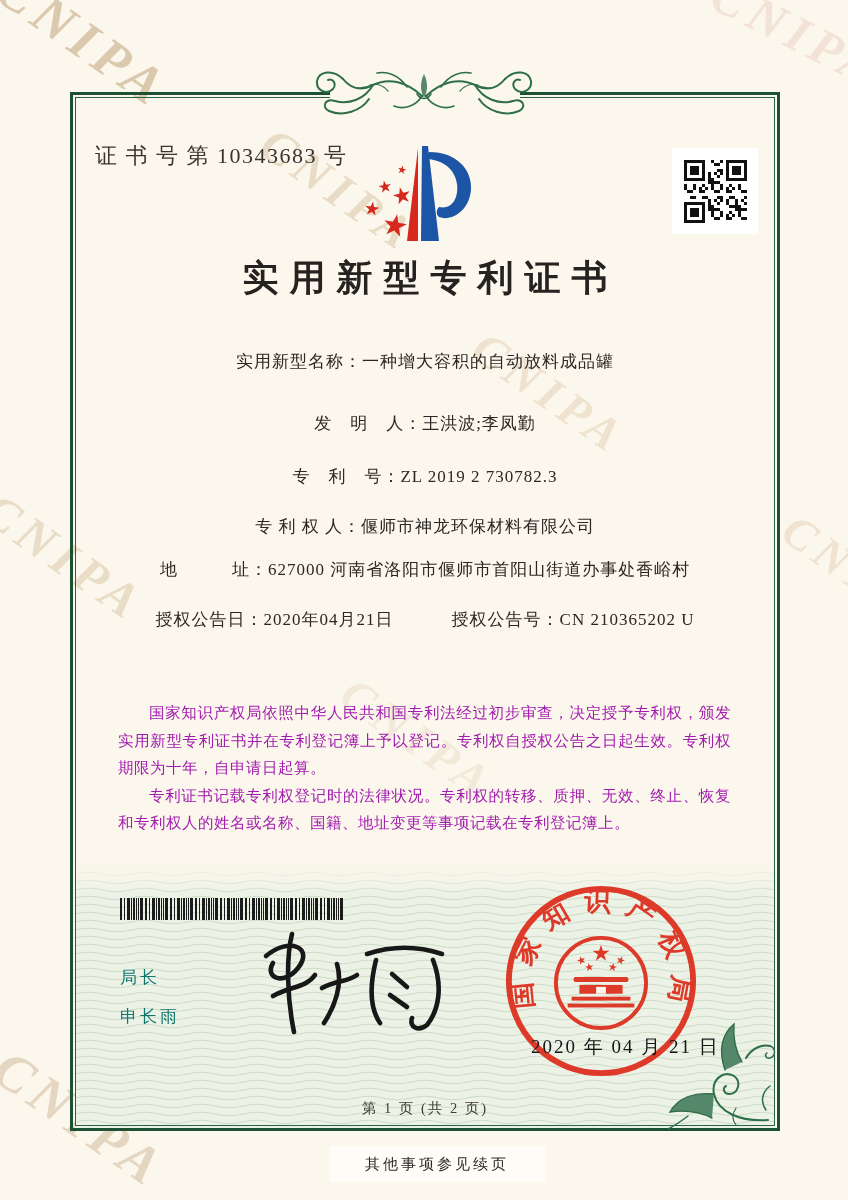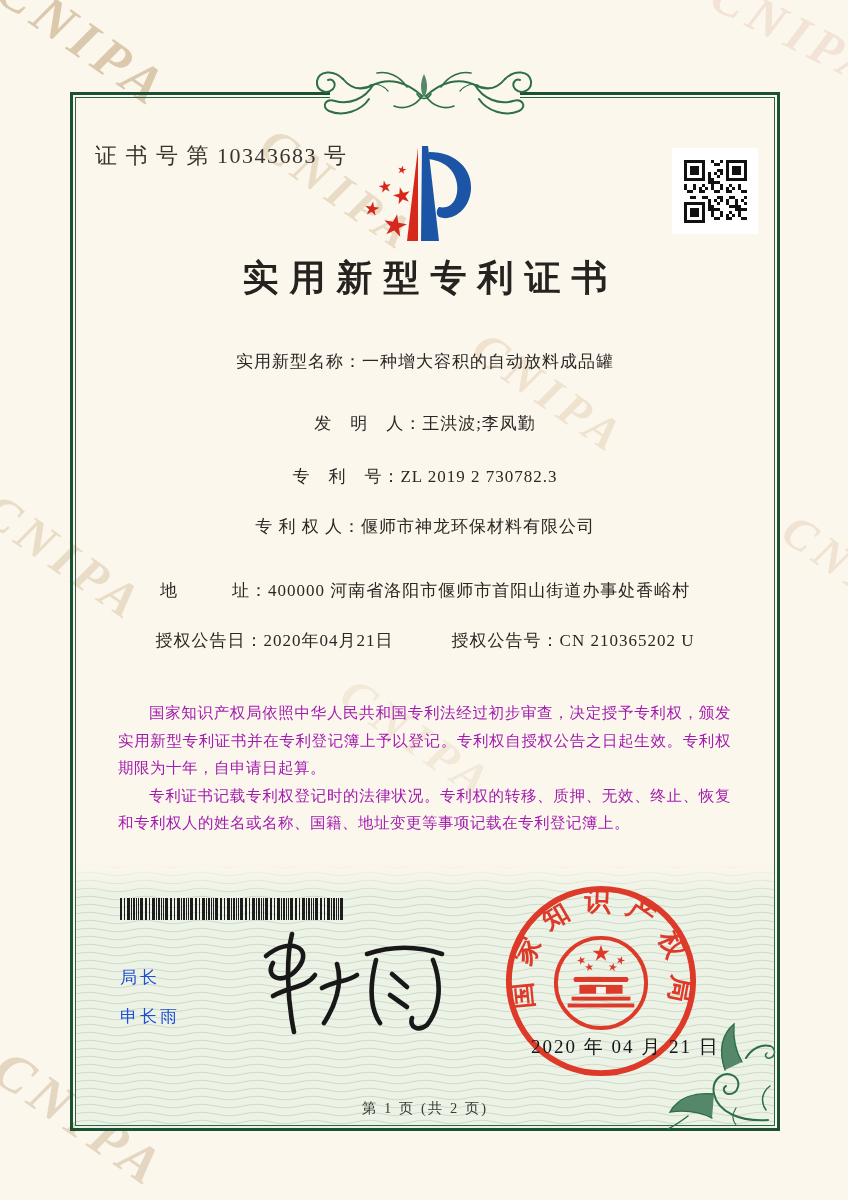--- a/index.html
+++ b/index.html
@@ -31,33 +31,33 @@
     font-size:22px; color:#3a3430; letter-spacing:1.5px; }
   .logo { position:absolute; left:355px; top:144px; width:120px; height:102px; z-index:5; }
   .qrbox { position:absolute; left:672px; top:148px; width:86px; height:86px; background:#fff;
     display:flex; align-items:center; justify-content:center; z-index:5; }
   .title { position:absolute; left:70px; top:254px; width:710px; text-align:center; z-index:5;
     font-size:36px; font-weight:700; color:#262220; letter-spacing:11px; text-indent:11px; }
   
   .rows { position:absolute; left:118px; top:352px; width:614px; z-index:5;
     font-size:17px; color:#2b2724; line-height:19px; }
   .row { white-space:nowrap; margin-bottom:31px;text-align:center; }
-  .row.g1 { margin-bottom:43px; } .row.g2 { margin-bottom:34px; } .row.g5 { margin-bottom:45px; }
+  .row.g1 { margin-bottom:43px; } .row.g2 { margin-bottom:34px; } .row.g5 { margin-bottom:24px; }
   .flabel { display:inline-block; letter-spacing:1px; }
   .fvalue { letter-spacing:1px; }
   .grantlabel { margin-left:58px; letter-spacing:1px; }
   
   .legal { position:absolute; left:118px; top:699px; width:613px; z-index:5;
     font-size:15.5px; line-height:27.6px; color:#a21caf; text-align:justify; }
   .legal p { text-indent:2em; letter-spacing:0.5px; }
   
   .barcode { position:absolute; left:120px; top:898px; width:226px; height:22px; z-index:5; font-size:0; }
   .barcode i { display:inline-block; height:22px; background:#1c1c1c; }
   .signer { position:absolute; left:120px; top:966px; z-index:5;
-    font-family:"Liberation Sans", sans-serif; font-size:17px; color:#1d4ed8; letter-spacing:3px; }
+    font-family:"Liberation Sans", sans-serif; font-size:17px; color:#0f766e; letter-spacing:3px; }
   .signer .name { margin-top:16px; }
   .sig { position:absolute; left:240px; top:926px; width:215px; height:118px; z-index:6; }
   .seal { position:absolute; left:503px; top:883px; width:196px; height:196px; z-index:5; opacity:0.94; }
   .sealdate { position:absolute; left:531px; top:1034px; z-index:6;
     font-size:19px; color:#161616; letter-spacing:2px; white-space:nowrap; }
   .pageinfo { position:absolute; left:70px; top:1099px; width:710px; text-align:center; z-index:5;
     font-size:14.5px; color:#3c3b39; letter-spacing:2px; }
   .notebox { position:absolute; left:329px; top:1146px; width:216px; height:36px; background:#fefcf6;
     display:flex; align-items:center; justify-content:center; z-index:5;
     font-size:15px; color:#2c2a27; letter-spacing:3px; }
@@ -247,21 +247,21 @@
       </svg>
     </div>
 
   <div class="title">实用新型专利证书</div>
 
   <div class="rows">
     <div class="row g1"><span class="flabel">实用新型名称：</span><span class="fvalue">一种增大容积的自动放料成品罐</span></div>
     <div class="row g2"><span class="flabel">发　明　人：</span><span class="fvalue">王洪波;李凤勤</span></div>
     <div class="row"><span class="flabel">专　利　号：</span><span class="fvalue">ZL 2019 2 730782.3</span></div>
     <div class="row g5"><span class="flabel">专 利 权 人：</span><span class="fvalue">偃师市神龙环保材料有限公司</span></div>
-    <div class="row"><span class="flabel">地　　　址：</span><span class="fvalue">400000 河南省洛阳市偃师市首阳山街道办事处香峪村</span></div>
+    <div class="row"><span class="flabel">地　　　址：</span><span class="fvalue">627000 河南省洛阳市偃师市首阳山街道办事处香峪村</span></div>
     <div class="row">
       <span class="flabel">授权公告日：</span><span class="fvalue">2020年04月21日</span><span class="grantlabel">授权公告号：</span><span class="fvalue">CN 210365202 U</span>
     </div>
   </div>
 
   <div class="legal">
     <p>国家知识产权局依照中华人民共和国专利法经过初步审查，决定授予专利权，颁发实用新型专利证书并在专利登记簿上予以登记。专利权自授权公告之日起生效。专利权期限为十年，自申请日起算。</p>
     <p>专利证书记载专利权登记时的法律状况。专利权的转移、质押、无效、终止、恢复和专利权人的姓名或名称、国籍、地址变更等事项记载在专利登记簿上。</p>
   </div>
 
@@ -306,14 +306,15 @@
       <rect x="72" y="96" width="56" height="5" rx="2"></rect>
       <rect x="78" y="104" width="44" height="9"></rect>
       <rect x="70" y="116" width="60" height="4"></rect>
       <rect x="66" y="123" width="68" height="4"></rect>
       <rect x="95" y="106" width="10" height="7" fill="#fdf6ee"></rect>
     </g>
   </svg>
   <div class="sealdate">2020 年 04 月 21 日</div>
 
   <div class="pageinfo">第 1 页 (共 2 页)</div>
+  <div class="notebox">其他事项参见续页</div>
 
 </div>
 
 </body></html>

